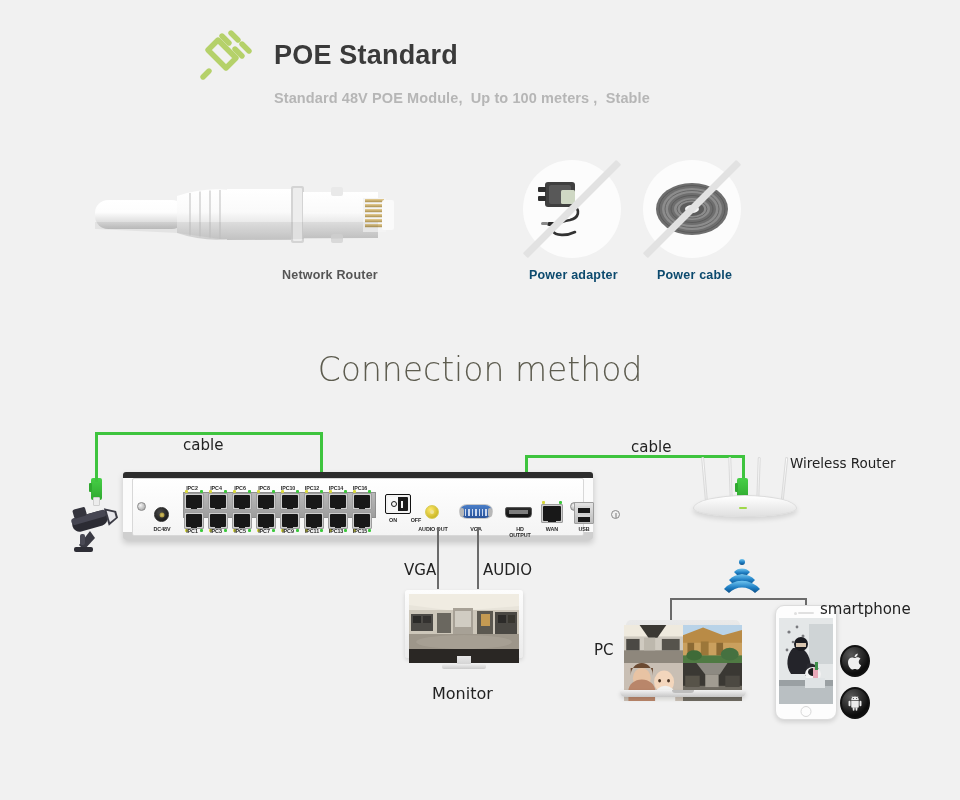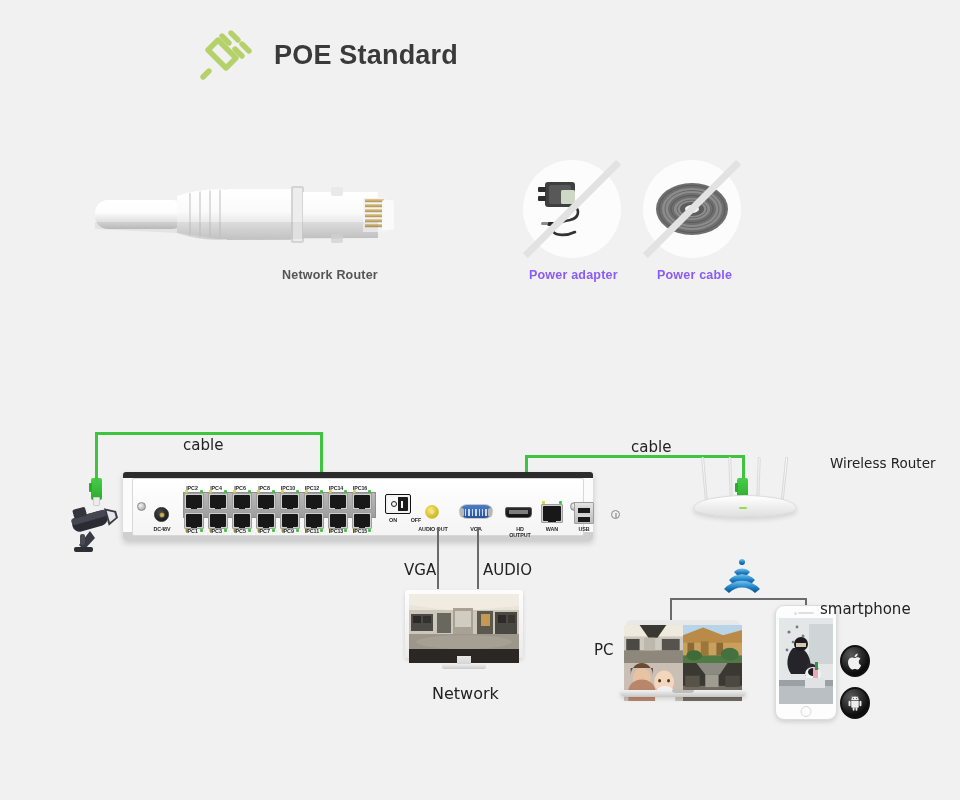--- a/index.html
+++ b/index.html
@@ -38,21 +38,21 @@
     background: #fcfcfc;
   }
   .xitem .slash {
     position: absolute; left: 50%; top: 50%; width: 132px; height: 7px;
     background: #e2e2e2; transform: translate(-50%,-50%) rotate(-45deg);
     border-radius: 1px;
   }
   .xitem .art { position: absolute; inset: 0; }
   .xlabel {
     position: absolute; font-size: 12.5px; font-weight: bold;
-    color: #8b5cf6; white-space: nowrap; letter-spacing: .2px;
+    color: #0c4a6e; white-space: nowrap; letter-spacing: .2px;
   }
 
   
   .sec-title {
     position: absolute; left: 0; right: 0; top: 350px; text-align: center;
     font-size: 33px; color: #5d5c4f; font-weight: 300;
     font-family: "DejaVu Sans", sans-serif;
   }
 
   
@@ -320,20 +320,21 @@
         <path d="M24,6 L31,13"></path>
         <path d="M37,19 L44,26"></path>
         <path d="M33,3 L40,10"></path>
         <path d="M44,14 L51,21"></path>
         <path d="M11,41 L5,47"></path>
       </g>
       <path d="M20,10 L38,28 L28,38 L10,20 Z" fill="#ffffff" opacity="0"></path>
     </svg>
   </div>
   <div class="hdr-title">POE Standard</div>
+  <div class="hdr-sub">Standard 48V POE Module,  Up to 100 meters ,  Stable</div>
 
   <div class="cable-wrap">
     <svg viewBox="0 0 350 110" width="350" height="110">
       <defs>
         <linearGradient id="cg" x1="0" y1="0" x2="0" y2="1">
           <stop offset="0%" stop-color="#ffffff"></stop>
           <stop offset="42%" stop-color="#fdfdfd"></stop>
           <stop offset="78%" stop-color="#dcdcdc"></stop>
           <stop offset="100%" stop-color="#c3c3c3"></stop>
         </linearGradient>
@@ -421,20 +422,21 @@
             <ellipse rx="21" ry="13.5"></ellipse>
               <ellipse rx="15" ry="9"></ellipse>
           </g>
         </g>
       </svg>
     </div>
     <div class="slash"></div>
   </div>
   <div class="xlabel" style="left:657px; top:268px;">Power cable</div>
 
+  <div class="sec-title">Connection method</div>
 
   <div class="gplug" style="left:91px; top:478px;">
       <span class="tab"></span>
     </div>
   <div class="gline v" style="left:95px; top:432px; height:50px;"></div>
   <div class="gline h" style="left:95px; top:432px; width:228px;"></div>
   <div class="gline v" style="left:320px; top:432px; height:48px;"></div>
   <div class="gplug" style="left:315px; top:476px;">
       <span class="tab"></span>
     </div>
@@ -653,21 +655,21 @@
   </div>
 
   <div class="router">
     <div class="ant" style="left:10px;  transform:rotate(-5deg);"></div>
     <div class="ant" style="left:36px;  transform:rotate(-2deg);"></div>
     <div class="ant" style="left:64px;  transform:rotate(2deg);"></div>
     <div class="ant" style="left:90px;  transform:rotate(6deg);"></div>
     <div class="base"></div>
     <div class="led"></div>
   </div>
-  <div class="dlabel" style="left:790px; top:455px; font-size:13.5px;margin-left:40px;">Wireless Router</div>
+  <div class="dlabel" style="left:790px; top:455px; font-size:13.5px;">Wireless Router</div>
 
   <div class="kline v" style="left:437px; top:527px; height:62px;"></div>
   <div class="kline v" style="left:477px; top:527px; height:62px;"></div>
   <div class="dlabel" style="left:404px; top:561px; font-size:15px;">VGA</div>
   <div class="dlabel" style="left:483px; top:561px; font-size:15px;">AUDIO</div>
 
   <div class="monitor">
     <div class="mon-frame"></div>
     <div class="mon-screen">
       <svg viewBox="0 0 110 55" width="110" height="55" preserveAspectRatio="none">
@@ -686,21 +688,21 @@
         <rect x="72" y="20" width="9" height="12" fill="#c49a52"></rect>
         <rect x="86" y="18" width="22" height="22" fill="#4a4843"></rect>
         <rect x="89" y="21" width="8" height="8" fill="#2c2b29"></rect>
         <rect x="99" y="21" width="7" height="8" fill="#38362f"></rect>
         <ellipse cx="55" cy="48" rx="48" ry="7" fill="#b4ada1" opacity=".4"></ellipse>
       </svg>
     </div>
     <div class="mon-stand"></div>
     <div class="mon-foot"></div>
   </div>
-  <div class="dlabel" style="left:432px; top:684px; font-size:16px;">Network</div>
+  <div class="dlabel" style="left:432px; top:684px; font-size:16px;">Monitor</div>
 
   <div class="wifi">
     <svg viewBox="0 0 40 36" width="40" height="36">
       <defs>
         <linearGradient id="wf" x1="0" y1="0" x2="0" y2="1">
           <stop offset="0%" stop-color="#6fc4ef"></stop>
           <stop offset="55%" stop-color="#1f7fc4"></stop>
           <stop offset="100%" stop-color="#0d4f87"></stop>
         </linearGradient>
       </defs>

